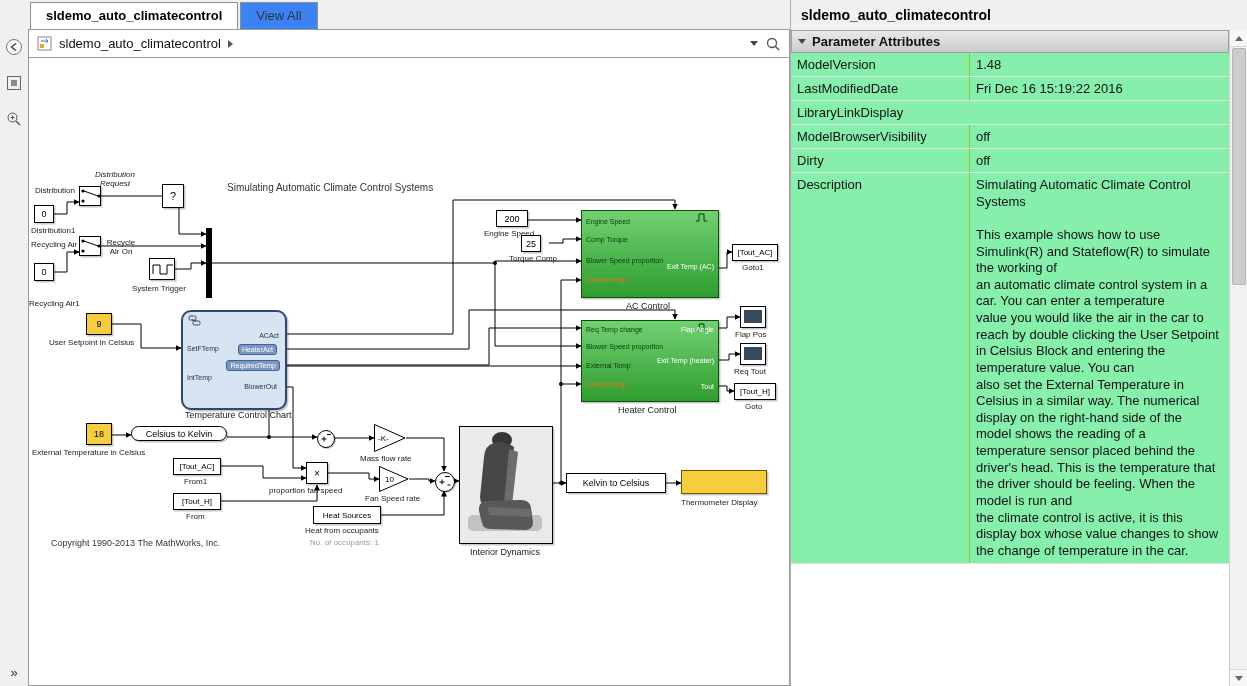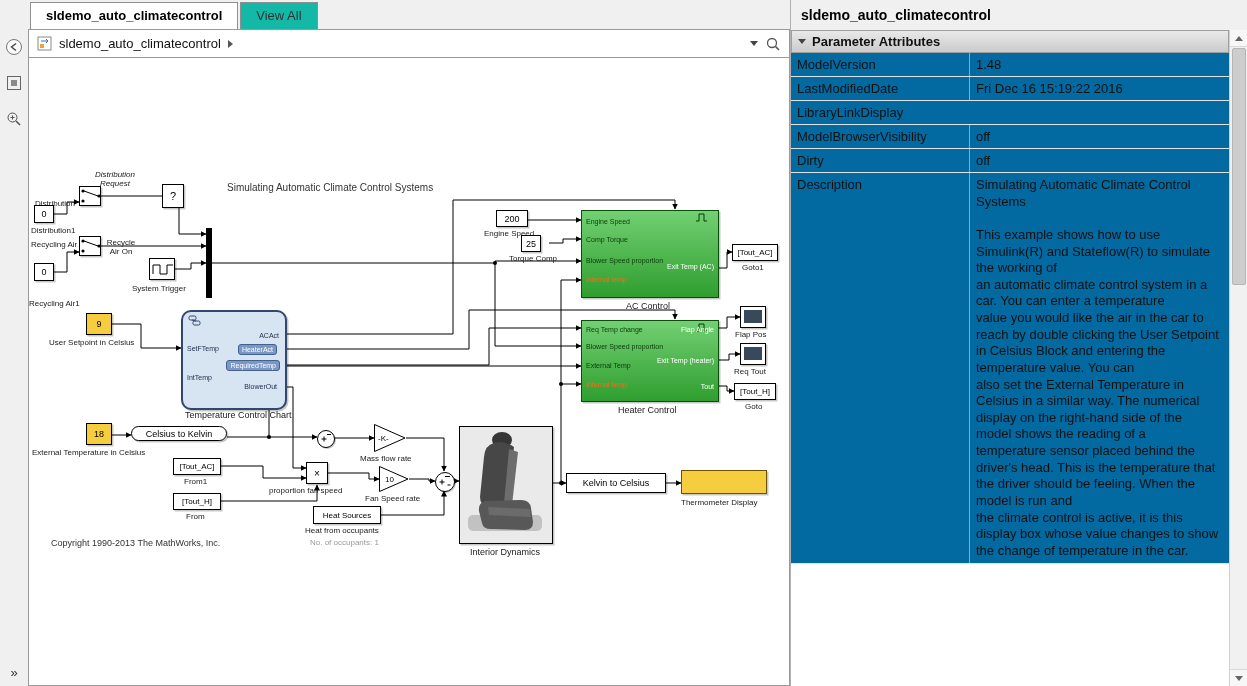--- a/index.html
+++ b/index.html
@@ -1,21 +1,21 @@
 <!DOCTYPE html>
 <html><head>
 <meta charset="utf-8">
 <style>
   html,body{margin:0;padding:0;}
   body{width:1247px;height:686px;overflow:hidden;font-family:"Liberation Sans",sans-serif;background:#f0f0f0;}
   .app{width:1247px;height:686px;display:flex;}
   
   .left{width:790px;display:flex;flex-direction:column;min-width:0;}
   .tabbar{height:29px;display:flex;align-items:flex-end;padding-left:30px;background:#f0f0f0;}
-  .tab{font-size:13px;padding:5px 15px 6px;border:1px solid #8f8f8f;border-bottom:none;margin-right:2px;background:#14b8a6;color:#333;cursor:pointer;white-space:nowrap;}
+  .tab{font-size:13px;padding:5px 15px 6px;border:1px solid #8f8f8f;border-bottom:none;margin-right:2px;background:#3b82f6;color:#333;cursor:pointer;white-space:nowrap;}
   .tab.active{background:#fff;font-weight:bold;color:#000;}
   .main{flex:1;display:flex;min-height:0;}
   .toolstrip{width:28px;background:#f0f0f0;display:flex;flex-direction:column;align-items:center;padding-top:8px;gap:16px;position:relative;}
   .tool{width:20px;height:20px;display:flex;align-items:center;justify-content:center;cursor:pointer;}
   .overflow{position:absolute;bottom:6px;left:0;width:28px;text-align:center;font-size:13px;color:#333;cursor:pointer;}
   .editor{flex:1;display:flex;flex-direction:column;min-width:0;}
   .breadcrumb{height:29px;background:#fff;border:1px solid #9a9a9a;display:flex;align-items:center;padding:0 8px;gap:7px;box-sizing:border-box;}
   .bc-text{font-size:13px;color:#111;cursor:pointer;}
   .tri-r{width:0;height:0;border-top:4px solid transparent;border-bottom:4px solid transparent;border-left:5px solid #555;}
   .tri-d{width:0;height:0;border-left:4px solid transparent;border-right:4px solid transparent;border-top:5px solid #444;}
@@ -38,21 +38,21 @@
   .mux{position:absolute;background:#000;}
   .sum{position:absolute;border:1px solid #000;border-radius:50%;background:#fff;box-shadow:1px 1px 0 rgba(0,0,0,.22);}
   .gain{position:absolute;cursor:pointer;}
   .gain span{position:absolute;top:50%;transform:translateY(-50%);font-size:8px;}
   
   .right{flex:1;display:flex;flex-direction:column;min-width:0;background:#f0f0f0;border-left:1px solid #b0b0b0;}
   .panel-title{font-size:14px;font-weight:bold;color:#000;padding:7px 10px 6px;height:17px;}
   .panel-main{flex:1;display:flex;min-height:0;background:#fff;}
   .attr-area{flex:1;display:flex;flex-direction:column;min-width:0;overflow:hidden;background:#fff;}
   .section-header{background:linear-gradient(#e9e9e9,#cbcbcb);border:1px solid #9f9f9f;font-weight:bold;font-size:13px;color:#111;padding:3px 6px;display:flex;align-items:center;gap:6px;cursor:pointer;}
-  .attr-row{display:flex;border-bottom:1px solid #e3e3e3;background:#0369a1;font-size:13px;}
+  .attr-row{display:flex;border-bottom:1px solid #e3e3e3;background:#86efac;font-size:13px;}
   .attr-label{width:168px;min-width:168px;padding:4px 4px 4px 6px;color:#111;}
   .attr-value{flex:1;padding:4px 10px 4px 6px;border-left:1px solid #84cc16;color:#111;cursor:text;}
   .attr-value.pre{white-space:pre-wrap;line-height:1.28;}
   .vscroll{width:17px;background:#f1f1f1;border-left:1px solid #d0d0d0;position:relative;}
   .sb-btn{height:16px;background:#f7f7f7;border-bottom:1px solid #d9d9d9;display:flex;align-items:center;justify-content:center;cursor:pointer;}
   .sb-btn.bottom{position:absolute;bottom:0;left:0;right:0;border-top:1px solid #d9d9d9;border-bottom:none;}
   .sb-thumb{position:absolute;top:18px;left:2px;width:12px;height:235px;background:#cdcdcd;border:1px solid #b5b5b5;border-radius:2px;cursor:grab;}
   .tri-u-s{width:0;height:0;border-left:4px solid transparent;border-right:4px solid transparent;border-bottom:5px solid #666;}
   .tri-d-s{width:0;height:0;border-left:4px solid transparent;border-right:4px solid transparent;border-top:5px solid #666;}
 </style>
@@ -154,21 +154,21 @@
               <circle cx="466" cy="205" r="2"></circle>
                 <circle cx="240" cy="379" r="2"></circle>
               <circle cx="532" cy="425" r="2"></circle>
                 <circle cx="532" cy="326" r="2"></circle>
             </g>
           </svg>
 
           <div class="lbl" style="left:198px;top:124px;font-size:10px;color:#333;">Simulating Automatic Climate Control Systems</div>
           <div class="lbl" style="left:22px;top:480px;color:#333;">Copyright 1990-2013 The MathWorks, Inc.</div>
 
-          <div class="lbl" style="left:6px;top:141px;font-size:8px;">Distribution</div>
+          <div class="lbl" style="left:6px;top:128px;font-size:8px;">Distribution</div>
           <div class="blk" style="left:50px;top:128px;width:22px;height:20px;">
             <svg width="22" height="20">
                 <circle cx="3" cy="5" r="1.6"></circle>
                 <circle cx="3" cy="15" r="1.6"></circle>
                 <circle cx="19" cy="10" r="1.6"></circle>
                 <line x1="4" y1="5" x2="18" y2="10" stroke="#000"></line>
               </svg>
           </div>
           <div class="lbl wrap" style="left:58px;top:112px;width:56px;font-style:italic;">Distribution Request</div>
           <div class="blk" style="left:5px;top:147px;width:20px;height:18px;">0</div>

